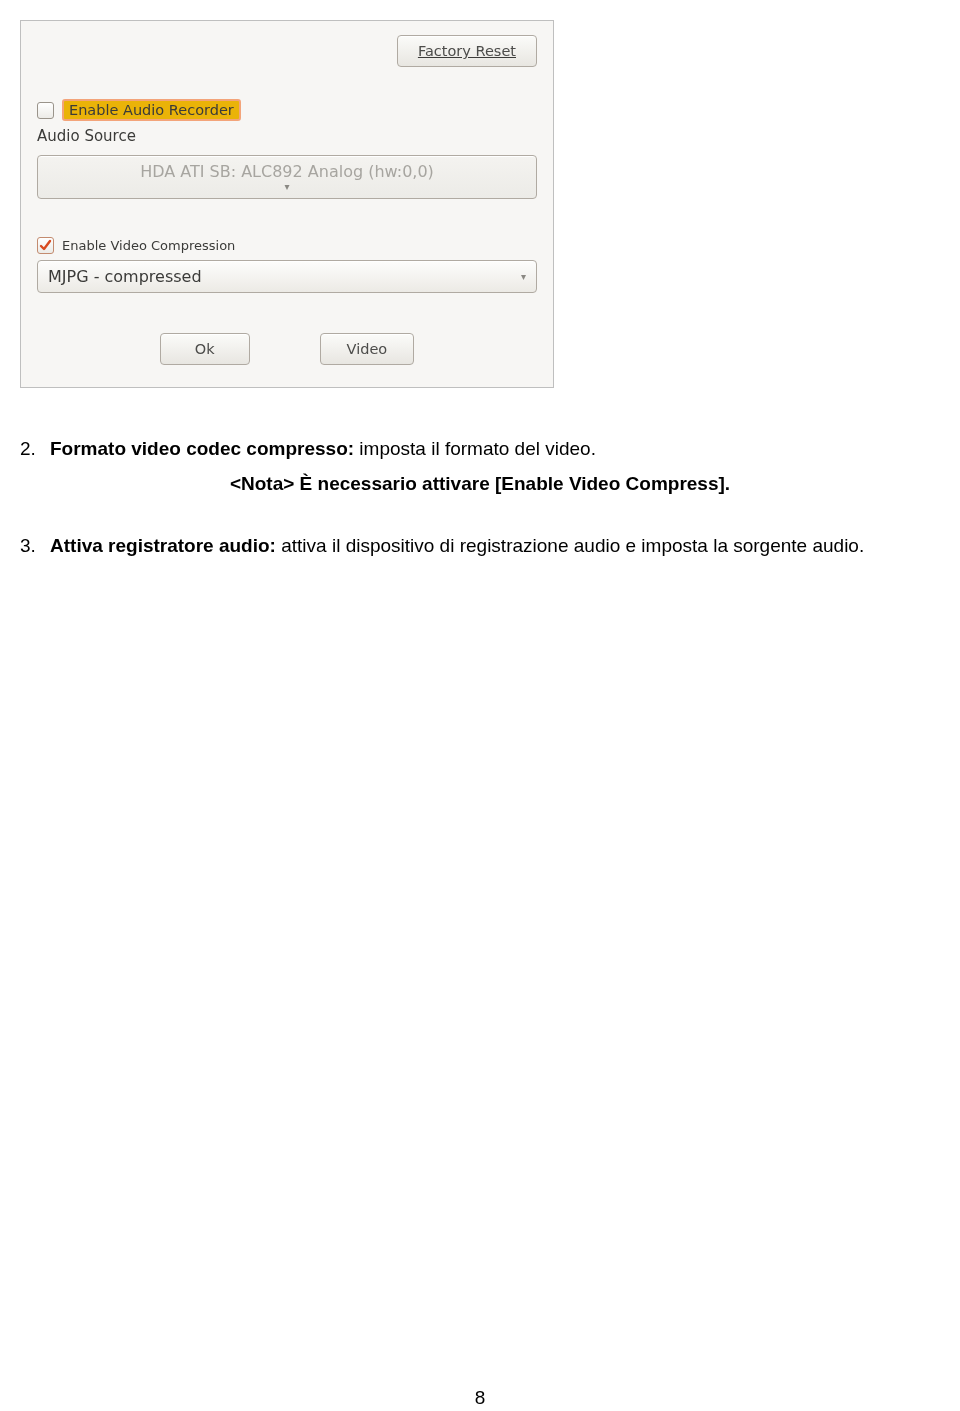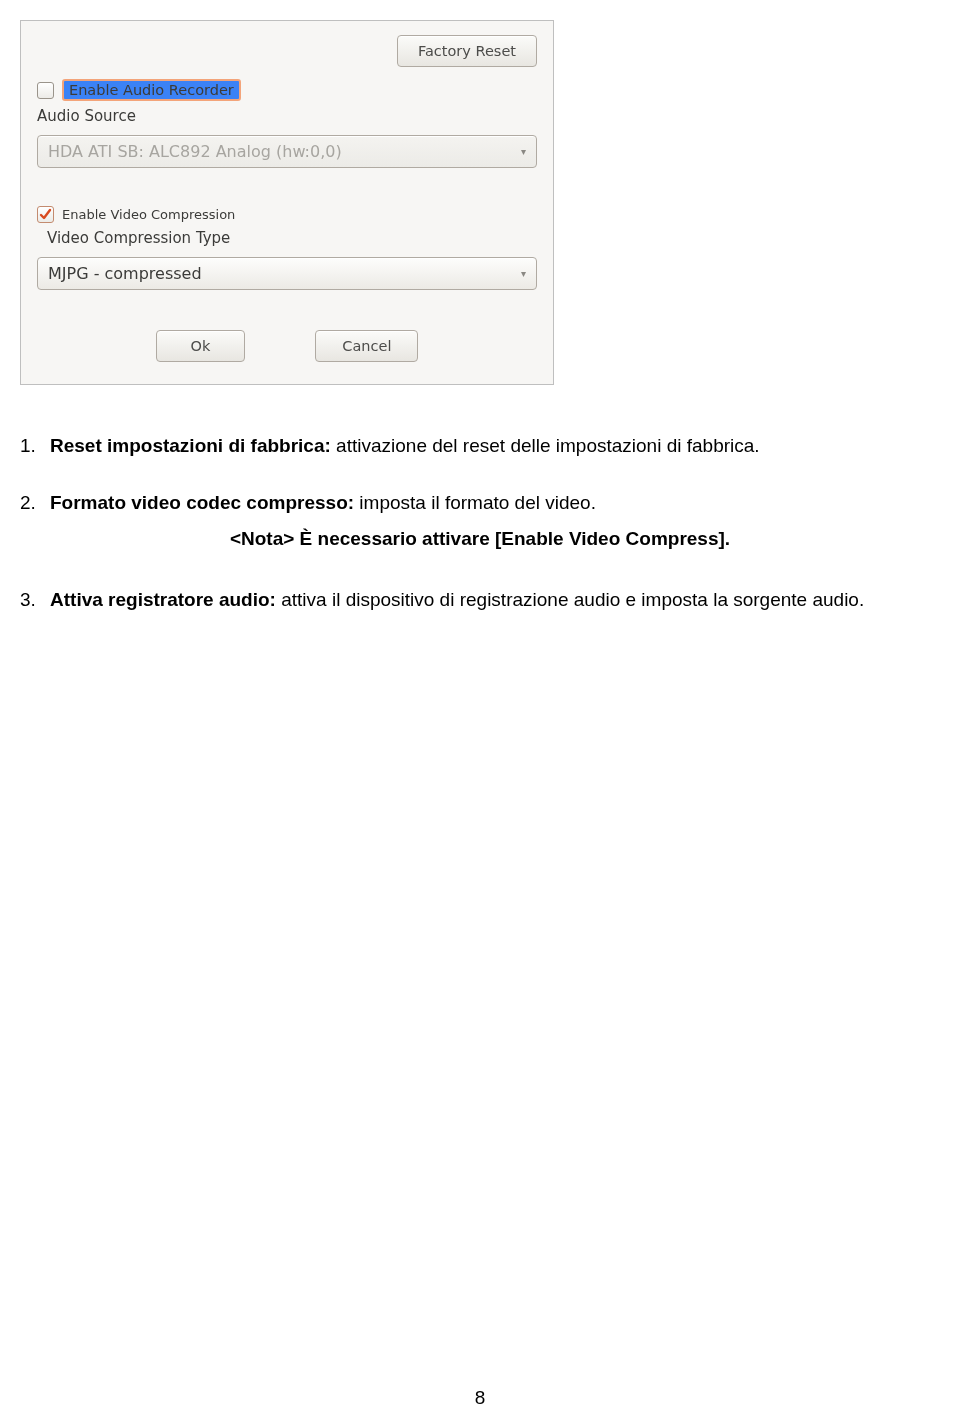--- a/index.html
+++ b/index.html
@@ -25,21 +25,22 @@
     width: 500px;
     background: #f7f6f4;
     padding: 14px 16px 22px 16px;
     margin-bottom: 46px;
     font-family: "DejaVu Sans", "Ubuntu", Arial, sans-serif;
     color: #3b3b39;
   }
   .top-row {
     display: flex;
     justify-content: flex-end;
-    margin-bottom: 12px;
+    margin-bottom: 32px;
+    text-decoration: underline;
   }
   .gtk-button {
     border: 1px solid #b0aaa2;
     border-radius: 4px;
     background: linear-gradient(#fbfbf9, #e8e6e1);
     padding: 7px 20px;
     font-size: 14.5px;
     color: #4c4c4a;
     box-shadow: inset 0 1px 0 #ffffff;
     cursor: pointer;
@@ -60,21 +61,21 @@
     align-items: center;
     justify-content: center;
     flex-shrink: 0;
   }
   .chk svg { display: block; }
   .chk-checked {
     border-color: #c38b6f;
   }
   .highlight-label {
     border: 2px solid #f3a47a;
-    background: #3b82f6;
+    background: #eab308;
     padding: 1px 5px;
     border-radius: 3px;
     font-size: 14.5px;
     color: #3b3b39;
   }
   .plain-label {
     font-size: 13px;
     color: #3b3b39;
   }
   .sublabel {
@@ -89,20 +90,21 @@
     background: linear-gradient(#fdfdfc, #eceae5);
     padding: 6px 10px;
     display: flex;
     align-items: center;
     justify-content: space-between;
     box-shadow: inset 0 1px 0 #fff;
   }
   .combo-disabled {
     color: #a7a5a0;
     background: linear-gradient(#f4f3f0, #ecebe7);
+    flex-direction: column;
   }
   .combo-enabled {
     color: #3b3b39;
     align-items: center;
   }
   .combo .arrow {
     font-size: 10px;
     color: #8a8883;
   }
   .section-gap { height: 32px; }
@@ -157,37 +159,33 @@
     <div class="section-gap"></div>
 
     <div class="row-check">
       <span class="chk chk-checked">
         <svg width="13" height="13" viewBox="0 0 13 13">
           <path d="M2 7 L5 10 L11 2" stroke="#d84a1f" stroke-width="2.4" fill="none" stroke-linecap="round" stroke-linejoin="round"></path>
         </svg>
       </span>
       <span class="plain-label">Enable Video Compression</span>
     </div>
-    <div class="sublabel" style="margin-left:10px;">Video Compression Type</div>
 
     <div class="combo combo-enabled">
       <span>MJPG - compressed</span>
       <span class="arrow">▾</span>
     </div>
 
     <div class="bottom-row">
       <div class="gtk-button" style="padding:7px 34px;">Ok</div>
-      <div class="gtk-button" style="padding:7px 26px;">Cancel</div>
+      <div class="gtk-button" style="padding:7px 26px;">Video</div>
     </div>
 
   </div>
 
-  <div class="body-text">
-    <span class="num">1.</span><span class="bold">Reset impostazioni di fabbrica: </span><span>attivazione del reset delle impostazioni di fabbrica.</span>
-  </div>
 
   <div class="body-text" style="margin-bottom:6px;">
     <span class="num">2.</span><span class="bold">Formato video codec compresso: </span><span>imposta il formato del video.</span>
   </div>
   <div class="body-text bold" style="margin-bottom:32px;text-align:center;">&lt;Nota&gt; È necessario attivare [Enable Video Compress].</div>
 
   <div class="body-text">
     <span class="num">3.</span><span class="bold">Attiva registratore audio: </span><span>attiva il dispositivo di registrazione audio e imposta la sorgente audio.</span>
   </div>
 

